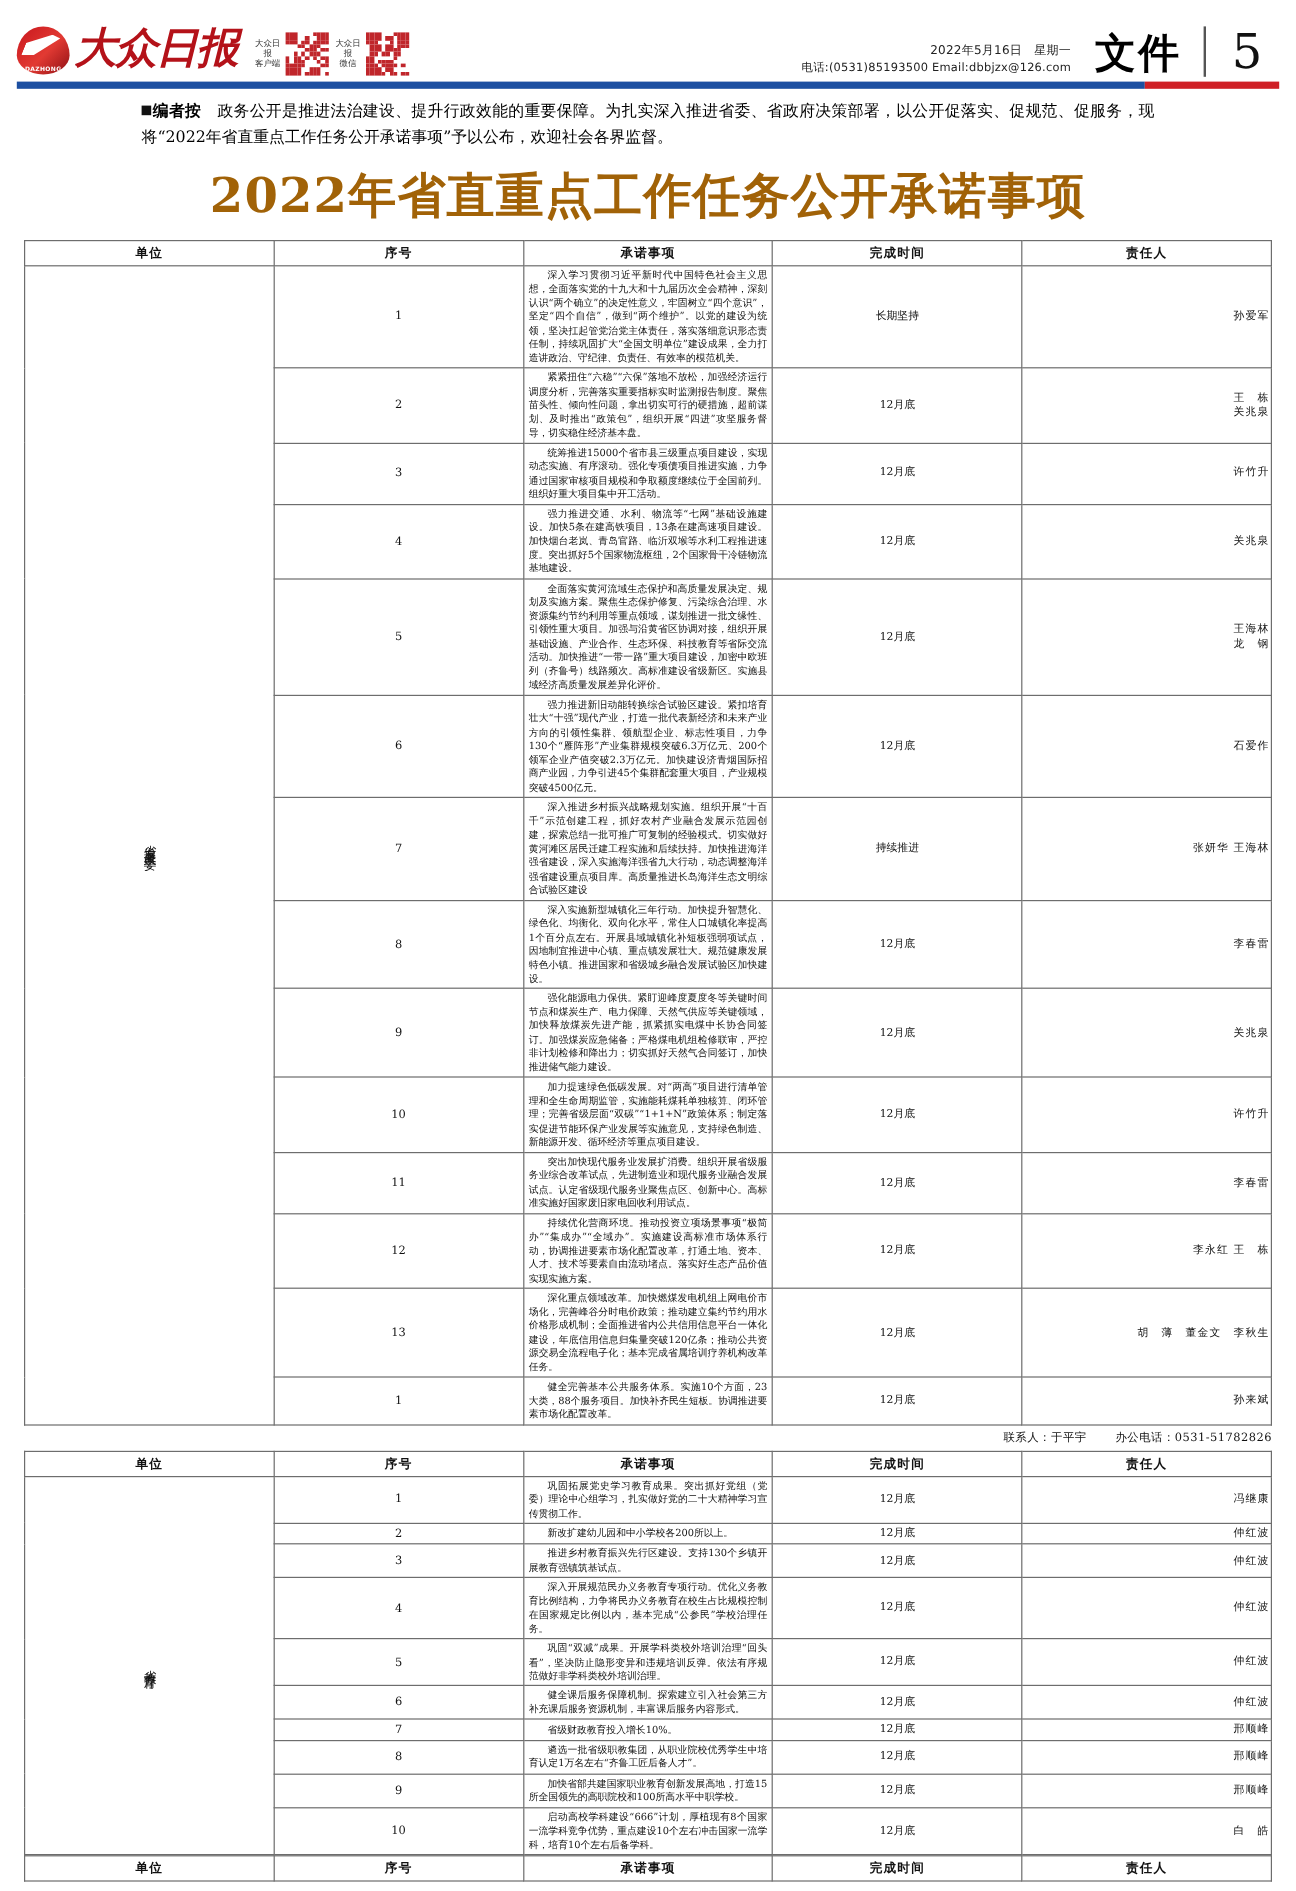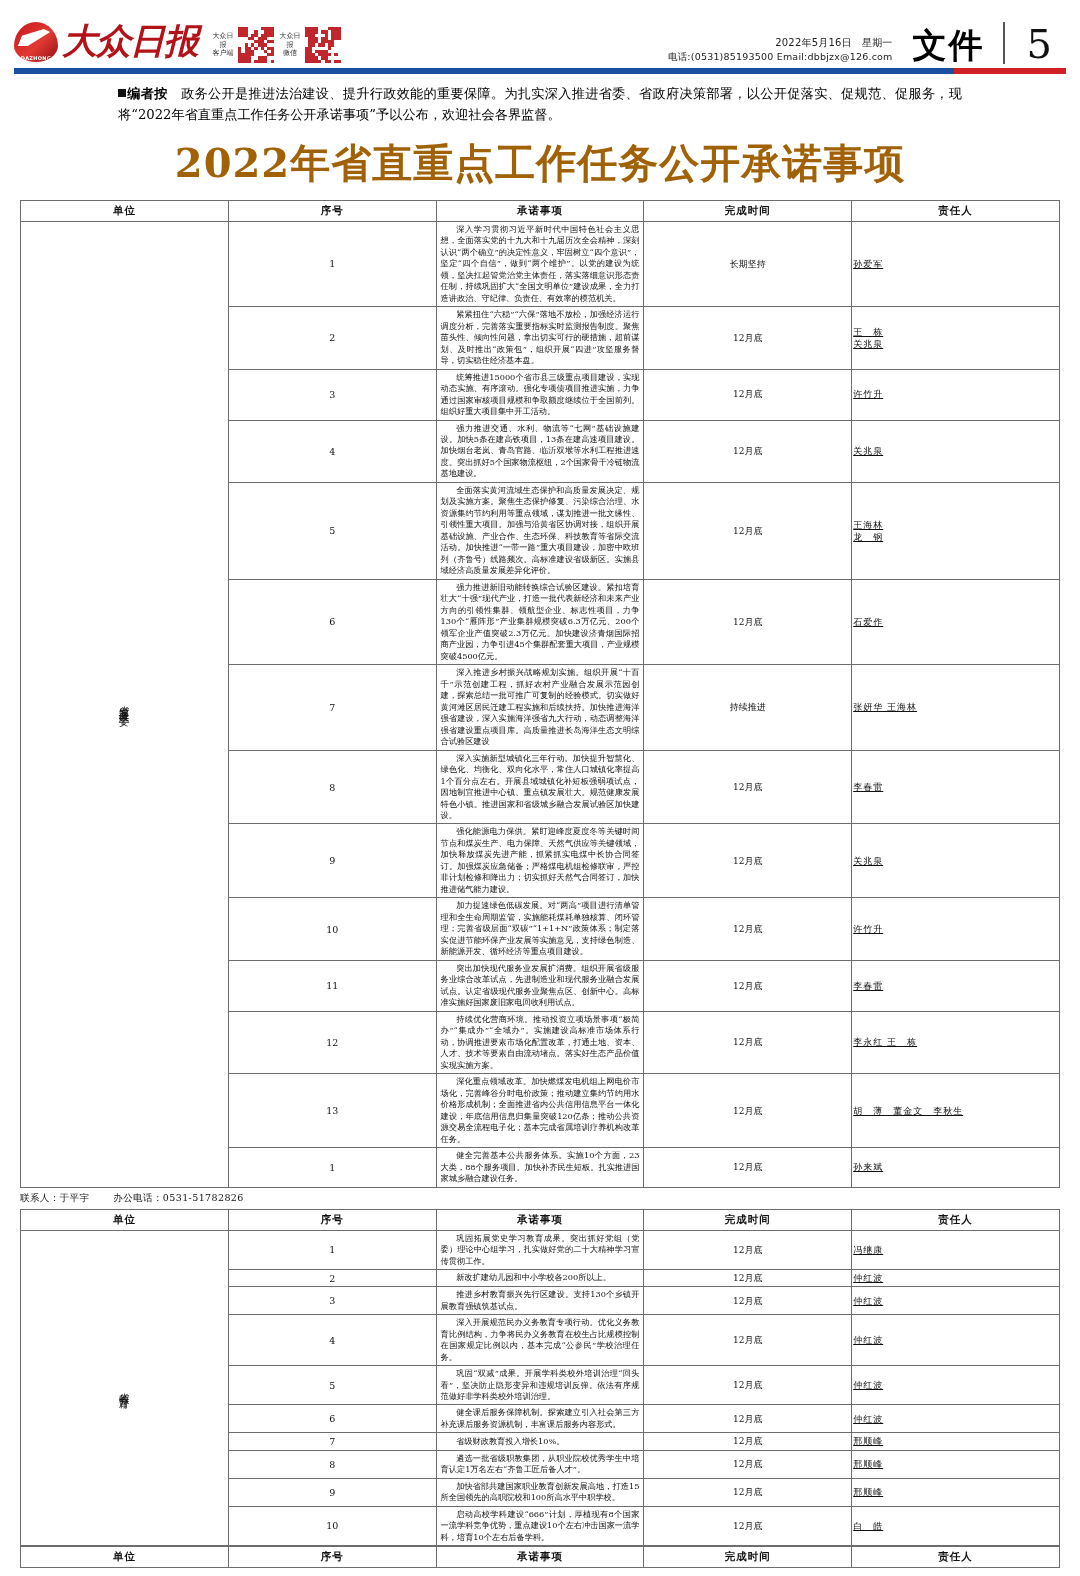--- a/index.html
+++ b/index.html
@@ -96,23 +96,23 @@
   td.c-unit .vtxt {
     writing-mode:vertical-rl; text-orientation:upright;
     margin:0 auto; letter-spacing:2px; display:inline-block;
   }
   td.c-no { width:40px; text-align:center; font-size:9.5px; padding:2px 0; }
   td.c-item {
     font-size:8.2px; line-height:1.4; padding:2px 4px 2px 4px;
     text-align:justify; text-indent:1.9em; color:#111;border-radius:24px;
   }
   td.c-time { width:88px; text-align:center; font-size:9px; padding:2px 1px; line-height:1.35; }
-  td.c-pers { width:104px; text-align:left; font-size:9px; padding:2px 1px; line-height:1.35; letter-spacing:1px;text-decoration:underline;}
+  td.c-pers { width:104px; text-align:right; font-size:9px; padding:2px 1px; line-height:1.35; letter-spacing:1px;}
   .contact-row {
-    text-align:left; font-size:9.5px; padding:4px 0 4px 0;
+    text-align:right; font-size:9.5px; padding:4px 0 4px 0;
     font-family:"DejaVu Serif","Liberation Serif",serif; letter-spacing:.4px;
   }
   .contact-row .gap { display:inline-block; width:24px; }
 </style>
 </head>
 <body>
 
 <div class="masthead">
   <div class="mh-inner">
     <div class="logo-wrap">
@@ -394,21 +394,21 @@
           <td class="c-pers">李永红 王　栋</td>
         </tr>
         <tr>
           <td class="c-no">13</td>
           <td class="c-item">深化重点领域改革。加快燃煤发电机组上网电价市场化，完善峰谷分时电价政策；推动建立集约节约用水价格形成机制；全面推进省内公共信用信息平台一体化建设，年底信用信息归集量突破120亿条；推动公共资源交易全流程电子化；基本完成省属培训疗养机构改革任务。</td>
           <td class="c-time">12月底</td>
           <td class="c-pers">胡　薄　董金文　李秋生</td>
         </tr>
         <tr>
           <td class="c-no">1</td>
-          <td class="c-item">健全完善基本公共服务体系。实施10个方面，23大类，88个服务项目。加快补齐民生短板。扎实推进国家城乡融合建设任务。</td>
+          <td class="c-item">健全完善基本公共服务体系。实施10个方面，23大类，88个服务项目。加快补齐民生短板。协调推进要素市场化配置改革。</td>
           <td class="c-time">12月底</td>
           <td class="c-pers">孙来斌</td>
         </tr>
       </tbody>
     </table>
     <div class="contact-row"><span>联系人：</span><span>于平宇</span><span class="gap"></span><span>办公电话：</span><span>0531-51782826</span></div>
     <table class="pt">
       <thead>
         <tr>
           <th class="c-unit">单位</th>

